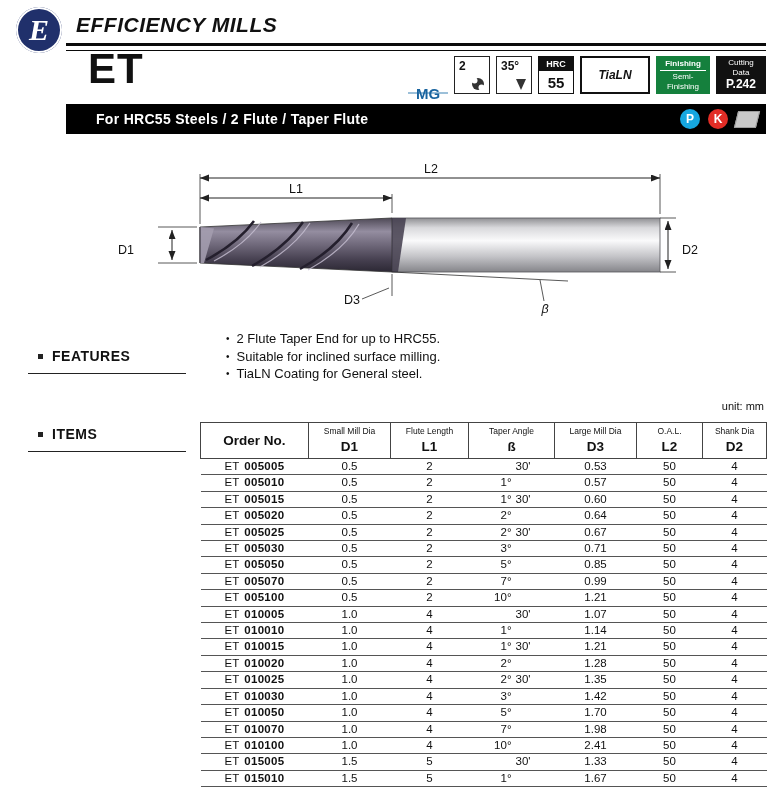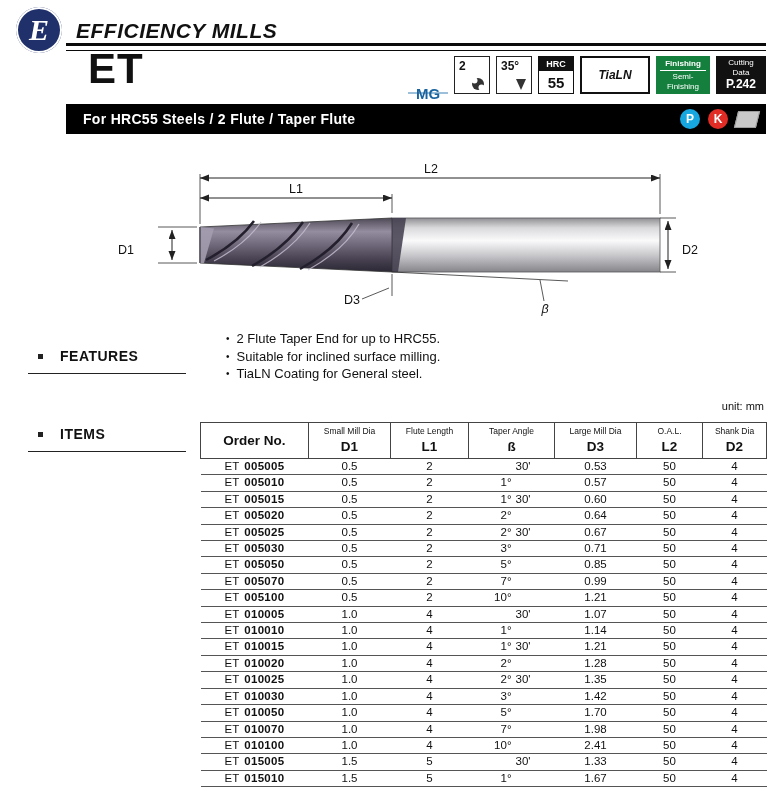--- a/index.html
+++ b/index.html
@@ -4,21 +4,21 @@
 <style>
   html,body{margin:0;padding:0;background:#fff;}
   body{width:780px;height:791px;font-family:"Liberation Sans",sans-serif;color:#111;}
   .page{position:relative;width:780px;height:791px;overflow:hidden;background:#fff;}
 
   
   .series-circle{position:absolute;left:16px;top:7px;width:46px;height:46px;border-radius:50%;
     background:#20306b;color:#fff;display:flex;align-items:center;justify-content:center;
     font-family:"Liberation Serif",serif;font-style:italic;font-weight:bold;font-size:30px;
     box-shadow:0 0 0 2px #fff inset;}
-  .series-title{position:absolute;left:76px;top:19px;font-size:21px;font-weight:bold;font-style:italic;letter-spacing:.5px;}
+  .series-title{position:absolute;left:76px;top:13px;font-size:21px;font-weight:bold;font-style:italic;letter-spacing:.5px;}
   .header-rule{position:absolute;left:66px;right:14px;top:43px;height:4px;border-top:3px solid #0a0a0a;border-bottom:1px solid #0a0a0a;}
   .model{position:absolute;left:88px;top:46px;font-size:42px;line-height:1.1;font-weight:bold;letter-spacing:1px;}
 
   
   .badges{position:absolute;right:14px;top:56px;display:flex;gap:6px;height:38px;align-items:stretch;}
   .badge-mg{width:38px;background:#badbef;color:#19649f;border:1px solid #9cc0d9;font-weight:bold;font-size:15px;
     display:flex;align-items:center;justify-content:center;margin-top:36px;}
   .badge-icon{width:36px;border:1px solid #222;background:#fff;position:relative;box-sizing:border-box;}
   .bi-text{position:absolute;top:2px;left:4px;font-weight:bold;font-size:12px;}
   .bi-glyph{position:absolute;bottom:2px;right:3px;line-height:0;}
@@ -29,36 +29,36 @@
     font-weight:bold;font-size:12px;font-style:italic;box-sizing:border-box;}
   .badge-finishing{width:54px;background:#15803d;color:#fff;display:flex;flex-direction:column;align-items:center;
     justify-content:center;font-size:8px;line-height:1.25;text-align:center;}
   .fin-1{font-weight:bold;border-bottom:1px solid #fff;padding-bottom:1px;margin-bottom:1px;width:86%;}
   .badge-cutting{width:50px;background:#111;color:#fff;display:flex;flex-direction:column;align-items:center;
     justify-content:center;font-size:8px;line-height:1.2;}
   .cut-page{font-size:12px;font-weight:bold;}
 
   
   .sub-bar{position:absolute;left:66px;right:14px;top:104px;height:30px;background:#000;color:#fff;display:flex;align-items:center;}
-  .sub-text{margin-left:17px;font-weight:bold;font-size:14px;letter-spacing:.3px;}
+  .sub-text{margin-left:30px;font-weight:bold;font-size:14px;letter-spacing:.3px;}
   .sub-badges{margin-left:auto;display:flex;align-items:center;gap:8px;margin-right:8px;}
   .circ{width:20px;height:20px;border-radius:50%;color:#fff;font-weight:bold;font-size:12px;display:flex;align-items:center;justify-content:center;}
   .circ-p{background:#16a7e0;}
   .circ-k{background:#e22d26;}
   .mat-icon{width:20px;height:15px;background:#c9c9c9;border:1px solid #9d9d9d;transform:skewX(-14deg);}
 
   
   .diagram{position:absolute;left:0;top:145px;}
   .dim{stroke:#222;stroke-width:1;}
   .ext{stroke:#222;stroke-width:.75;}
   .dimtext{font-family:"Liberation Sans",sans-serif;font-size:12.5px;fill:#111;}
 
   
   .section-label{position:absolute;left:28px;width:158px;border-bottom:1.5px solid #222;display:flex;align-items:center;
-    padding:6px 4px 9px 10px;font-weight:bold;font-size:14px;letter-spacing:.5px;box-sizing:border-box;gap:8px;}
+    padding:6px 4px 9px 10px;font-weight:bold;font-size:14px;letter-spacing:.5px;box-sizing:border-box;}
   .bullet-sq{width:5px;height:5px;background:#222;display:inline-block;margin-right:9px;}
   .features-label{top:342px;}
   .items-label{top:420px;}
 
   .features-list{position:absolute;left:226px;top:330px;}
   .feat-row{display:flex;gap:7px;line-height:17.5px;font-size:13px;}
   .feat-bullet{font-size:10px;line-height:17.5px;}
 
   .unit-note{position:absolute;right:16px;top:400px;font-size:11px;}
 

